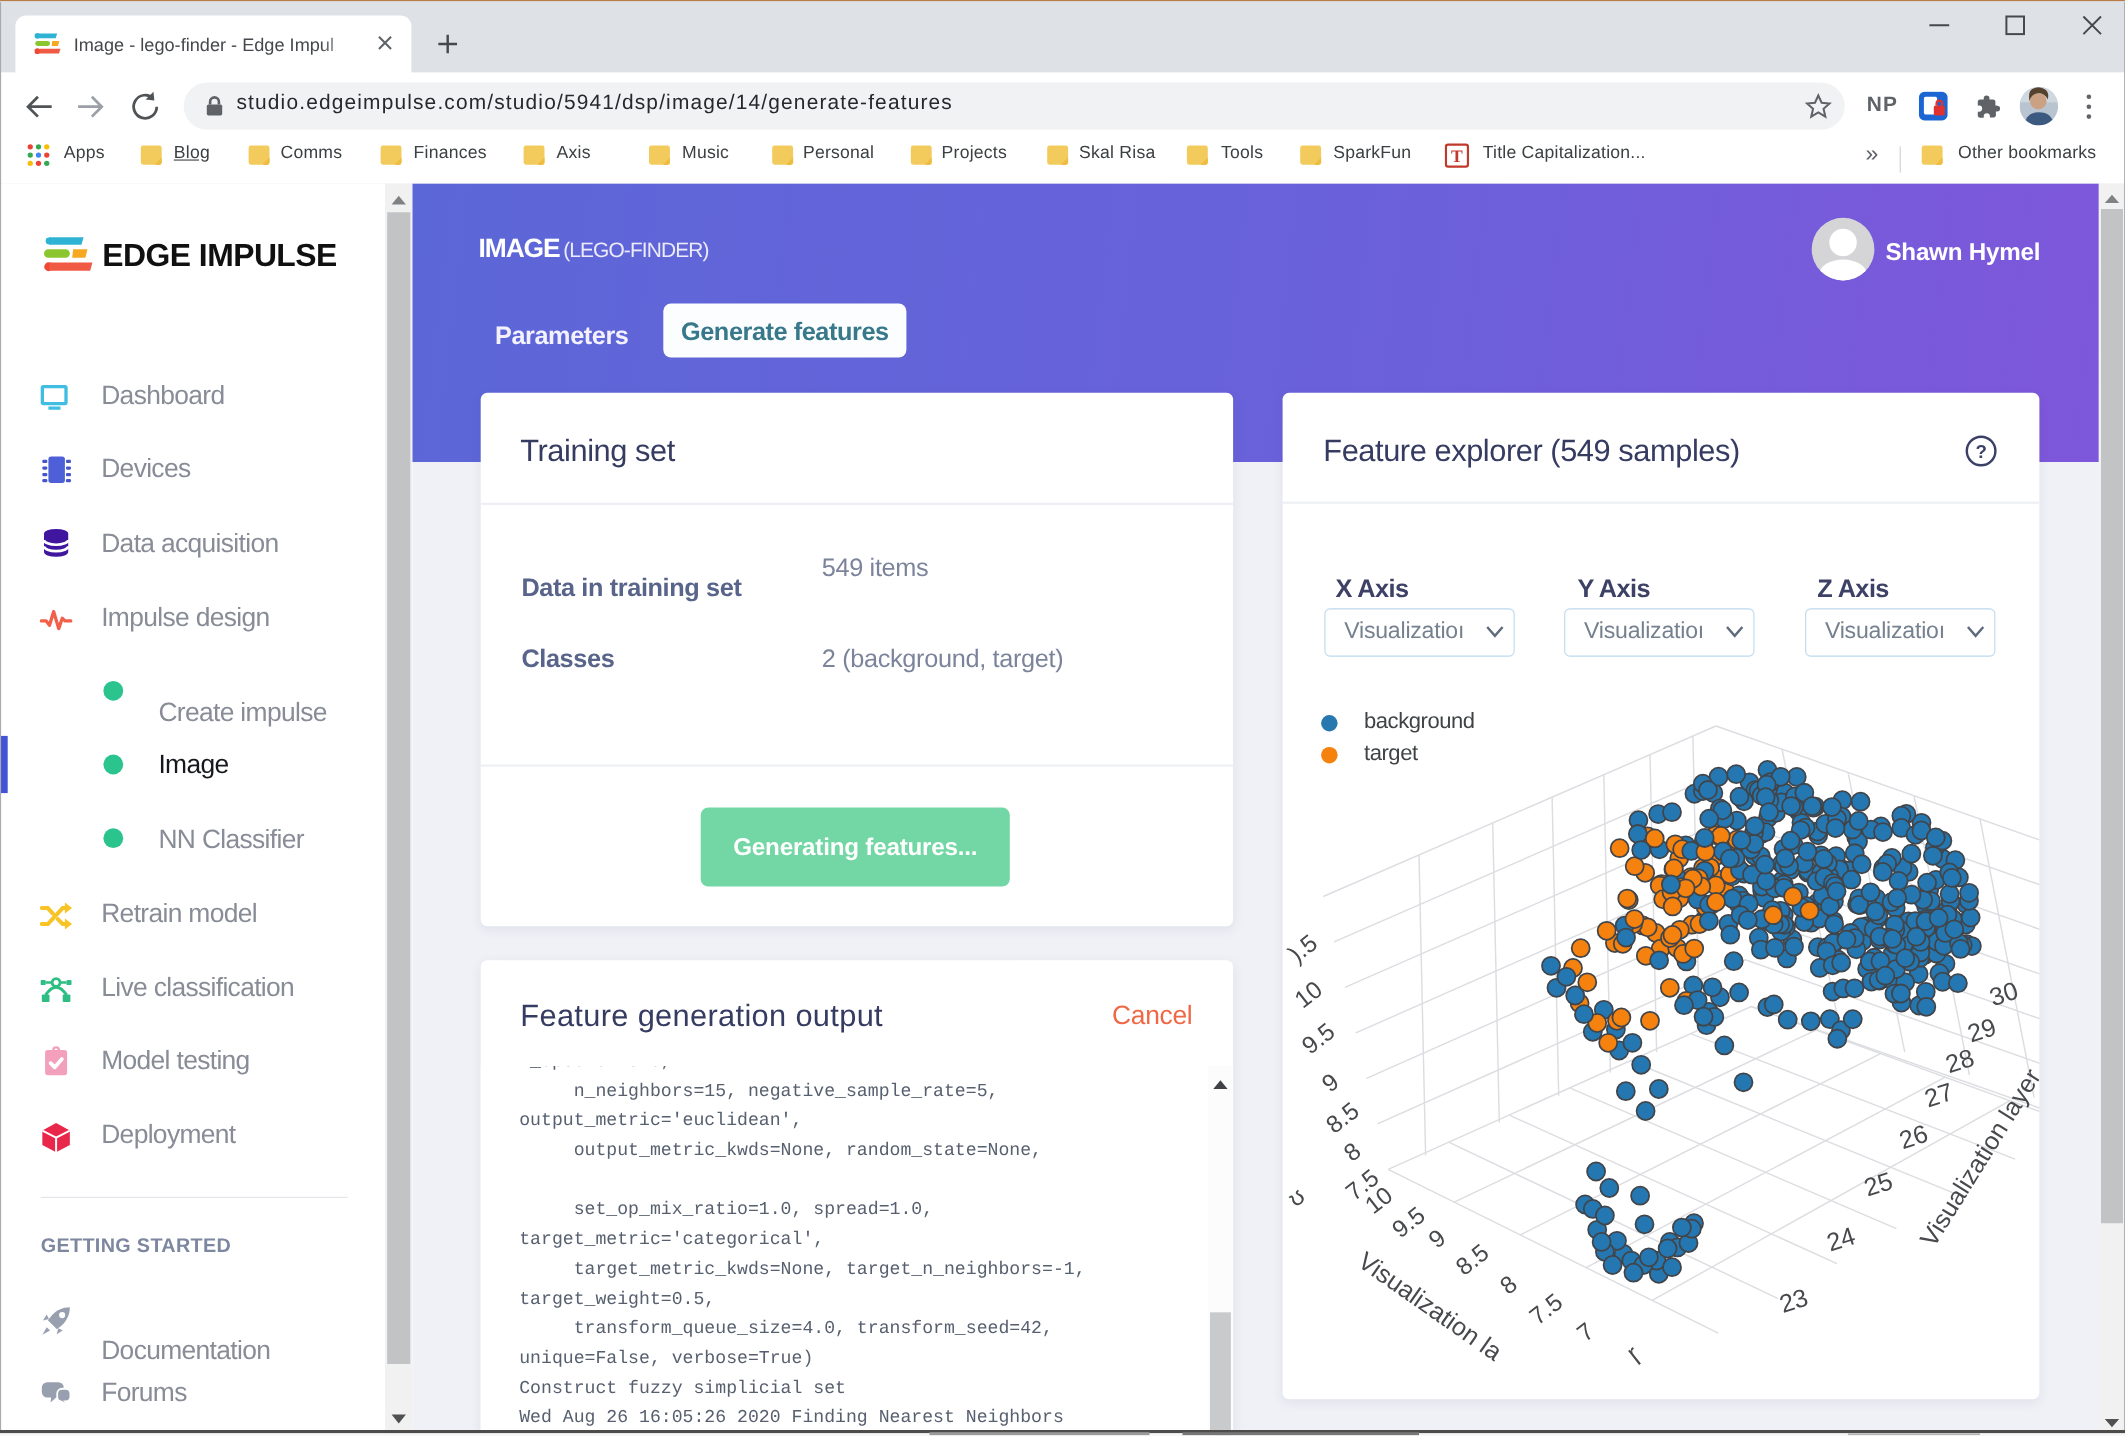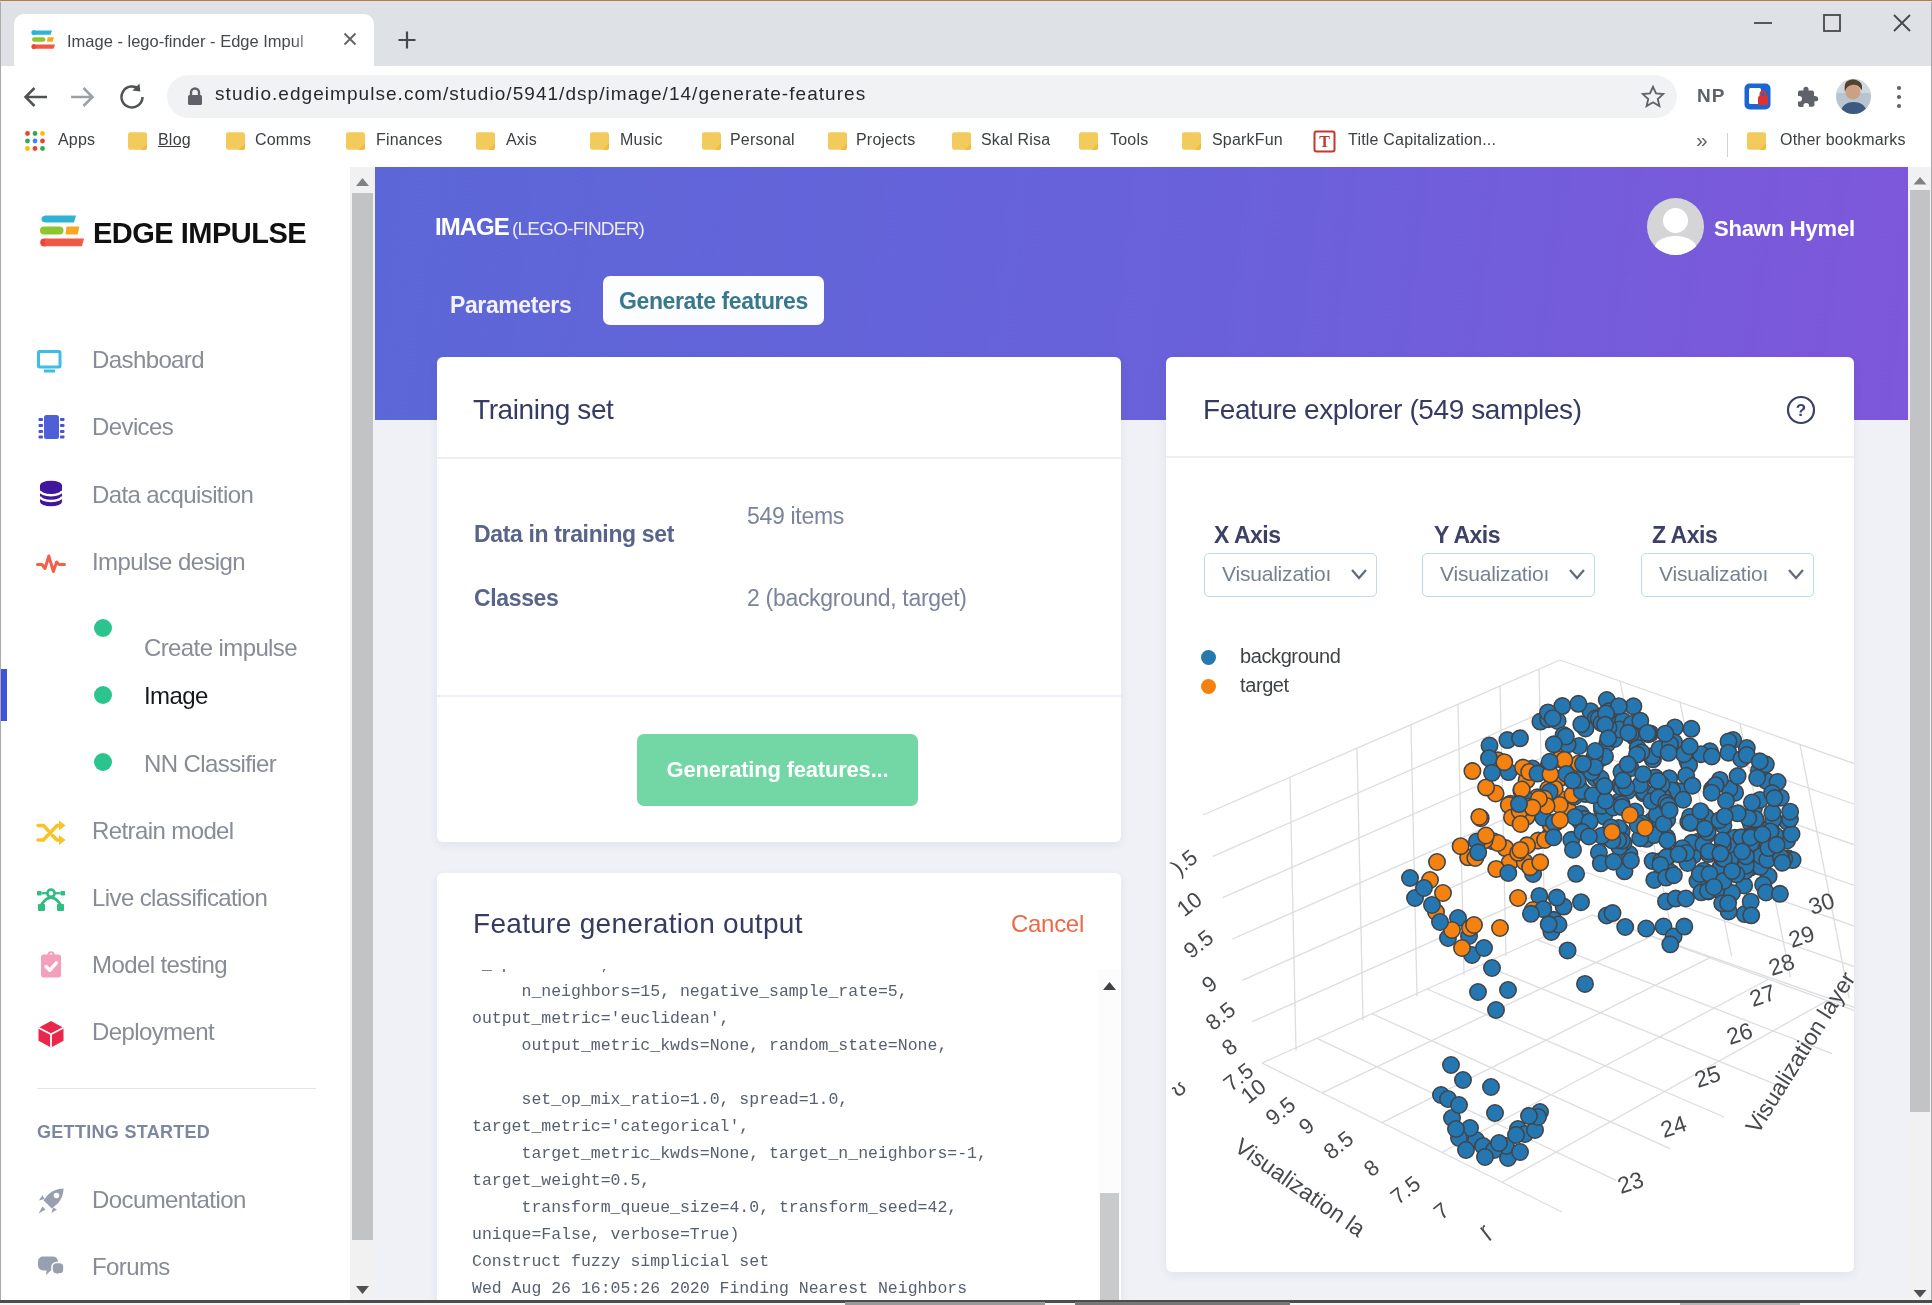--- a/index.html
+++ b/index.html
@@ -229,21 +229,21 @@
   <div class="abs navitem" style="top:548px;">Impulse design</div>
   <div class="abs navsub" style="top:634px;">Create impulse</div>
   <div class="abs navsub" style="top:682px;color:#16181d;">Image</div>
   <div class="abs navsub" style="top:750px;">NN Classifier</div>
   <div class="abs navitem" style="top:817px;">Retrain model</div>
   <div class="abs navitem" style="top:884px;">Live classification</div>
   <div class="abs navitem" style="top:951px;">Model testing</div>
   <div class="abs navitem" style="top:1018px;">Deployment</div>
   <div class="abs" style="left:37px;top:1088px;width:279px;height:1px;background:#e2e4e8;"></div>
   <div class="abs" style="left:37px;top:1122px;font-size:18px;font-weight:bold;color:#7d87a0;letter-spacing:0.3px;">GETTING STARTED</div>
-  <div class="abs navitem" style="top:1186px;">Documentation</div>
+  <div class="abs navitem" style="top:1214px;">Documentation</div>
   <div class="abs navitem" style="top:1253px;">Forums</div>
 
   <div class="abs greendot" style="top:619px;"></div>
   <div class="abs greendot" style="top:686px;"></div>
   <div class="abs greendot" style="top:753px;"></div>
   <div class="abs" id="activebar"></div>
 
   <svg class="abs navicon" style="top:348px;" viewBox="0 0 30 30" id="ic-dash">
 <rect x="2.5" y="3.5" width="21.5" height="15.5" rx="1" fill="none" stroke="#3fbde2" stroke-width="3"></rect>
 <path d="M8 23 H19" stroke="#3fbde2" stroke-width="3"></path>

